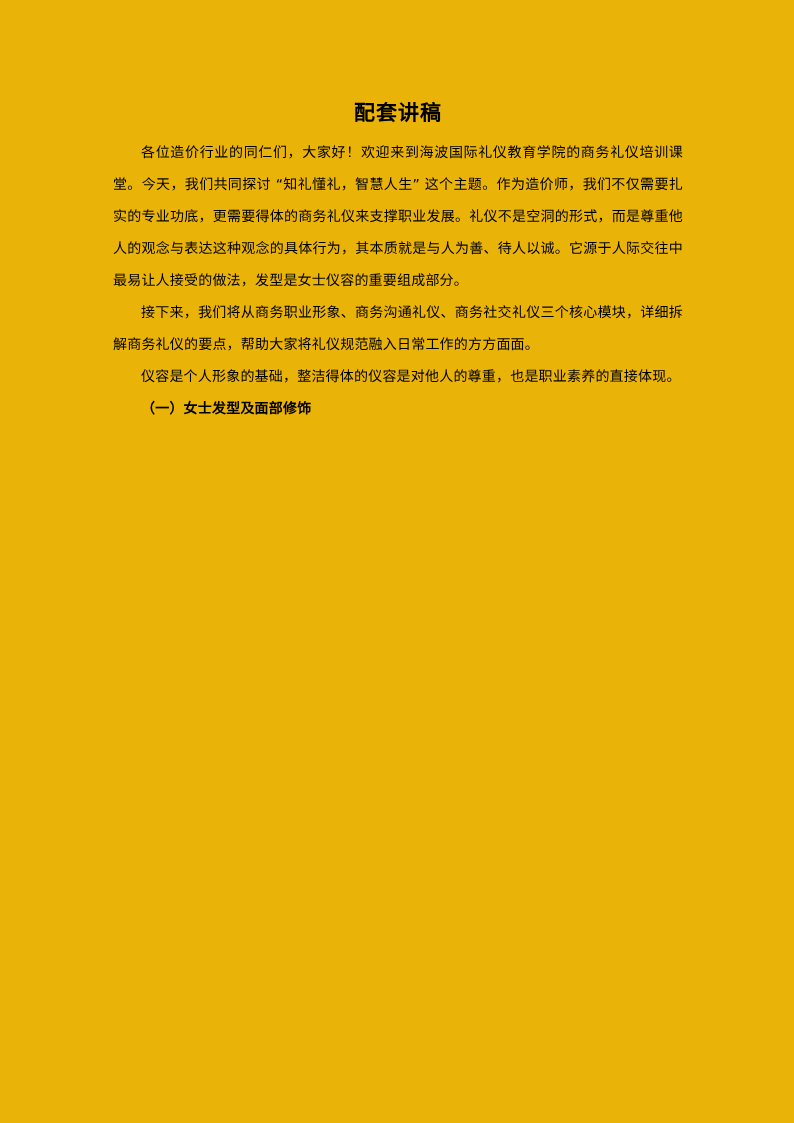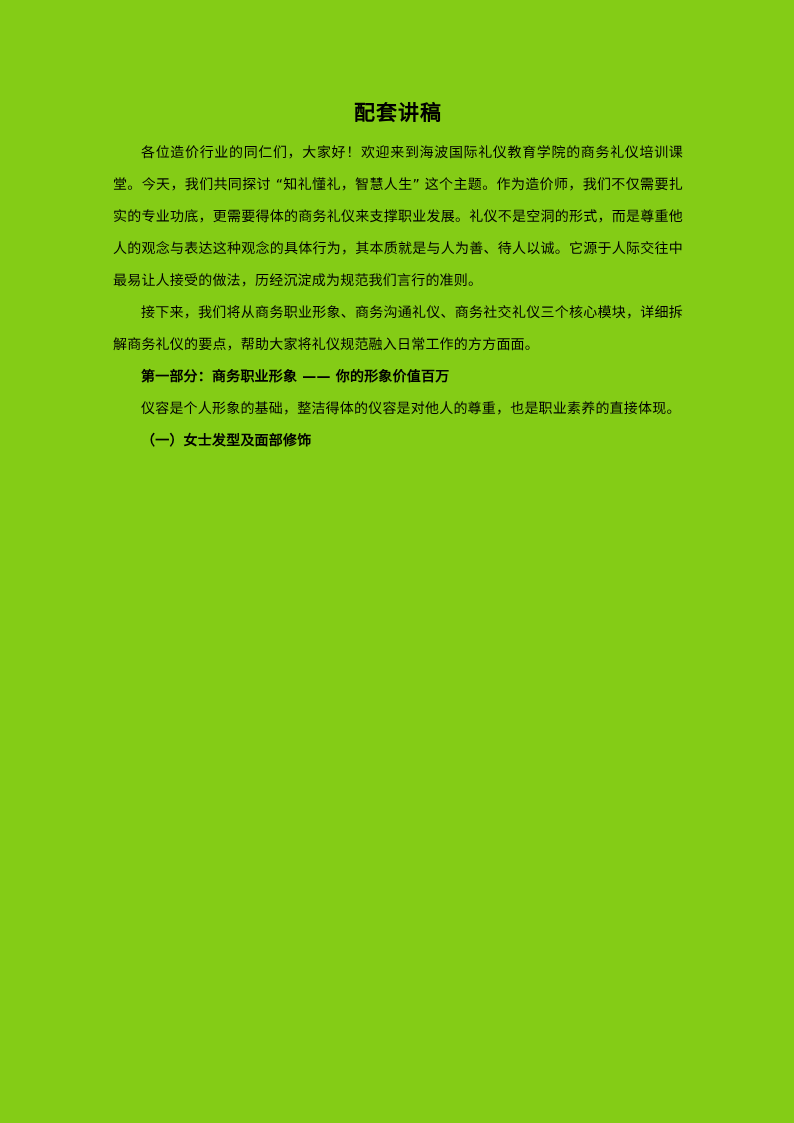--- a/index.html
+++ b/index.html
@@ -5,21 +5,21 @@
   * { margin: 0; padding: 0; box-sizing: border-box; }
   html, body {
     background: #ffffff;
     font-family: "DejaVu Sans", sans-serif;
     color: #000000;
   }
   .page {
     position: relative;
     width: 794px;
     height: 1123px;
-    background: #84cc16;
+    background: #eab308;
     overflow: hidden;
   }
   .content {
     position: absolute;
     left: 113px;
     top: 95px;
     width: 570px;
   }
   .doc-title {
     font-size: 21px;
@@ -44,26 +44,25 @@
     letter-spacing: 0.2px;
   }
 </style>
 </head>
 <body>
 
 <div class="page">
   <div class="content">
     <h1 class="doc-title">配套讲稿</h1>
 
-    <p class="para">各位造价行业的同仁们，大家好！欢迎来到海波国际礼仪教育学院的商务礼仪培训课堂。今天，我们共同探讨 “知礼懂礼，智慧人生” 这个主题。作为造价师，我们不仅需要扎实的专业功底，更需要得体的商务礼仪来支撑职业发展。礼仪不是空洞的形式，而是尊重他人的观念与表达这种观念的具体行为，其本质就是与人为善、待人以诚。它源于人际交往中最易让人接受的做法，历经沉淀成为规范我们言行的准则。</p>
+    <p class="para">各位造价行业的同仁们，大家好！欢迎来到海波国际礼仪教育学院的商务礼仪培训课堂。今天，我们共同探讨 “知礼懂礼，智慧人生” 这个主题。作为造价师，我们不仅需要扎实的专业功底，更需要得体的商务礼仪来支撑职业发展。礼仪不是空洞的形式，而是尊重他人的观念与表达这种观念的具体行为，其本质就是与人为善、待人以诚。它源于人际交往中最易让人接受的做法，发型是女士仪容的重要组成部分。</p>
 
 
     <p class="para">接下来，我们将从商务职业形象、商务沟通礼仪、商务社交礼仪三个核心模块，详细拆解商务礼仪的要点，帮助大家将礼仪规范融入日常工作的方方面面。</p>
 
-    <p class="heading">第一部分：商务职业形象 —— 你的形象价值百万</p>
 
 
 
 
     <p class="para">仪容是个人形象的基础，整洁得体的仪容是对他人的尊重，也是职业素养的直接体现。</p>
 
     <p class="heading">（一）女士发型及面部修饰</p>
 
   </div>
 </div>

